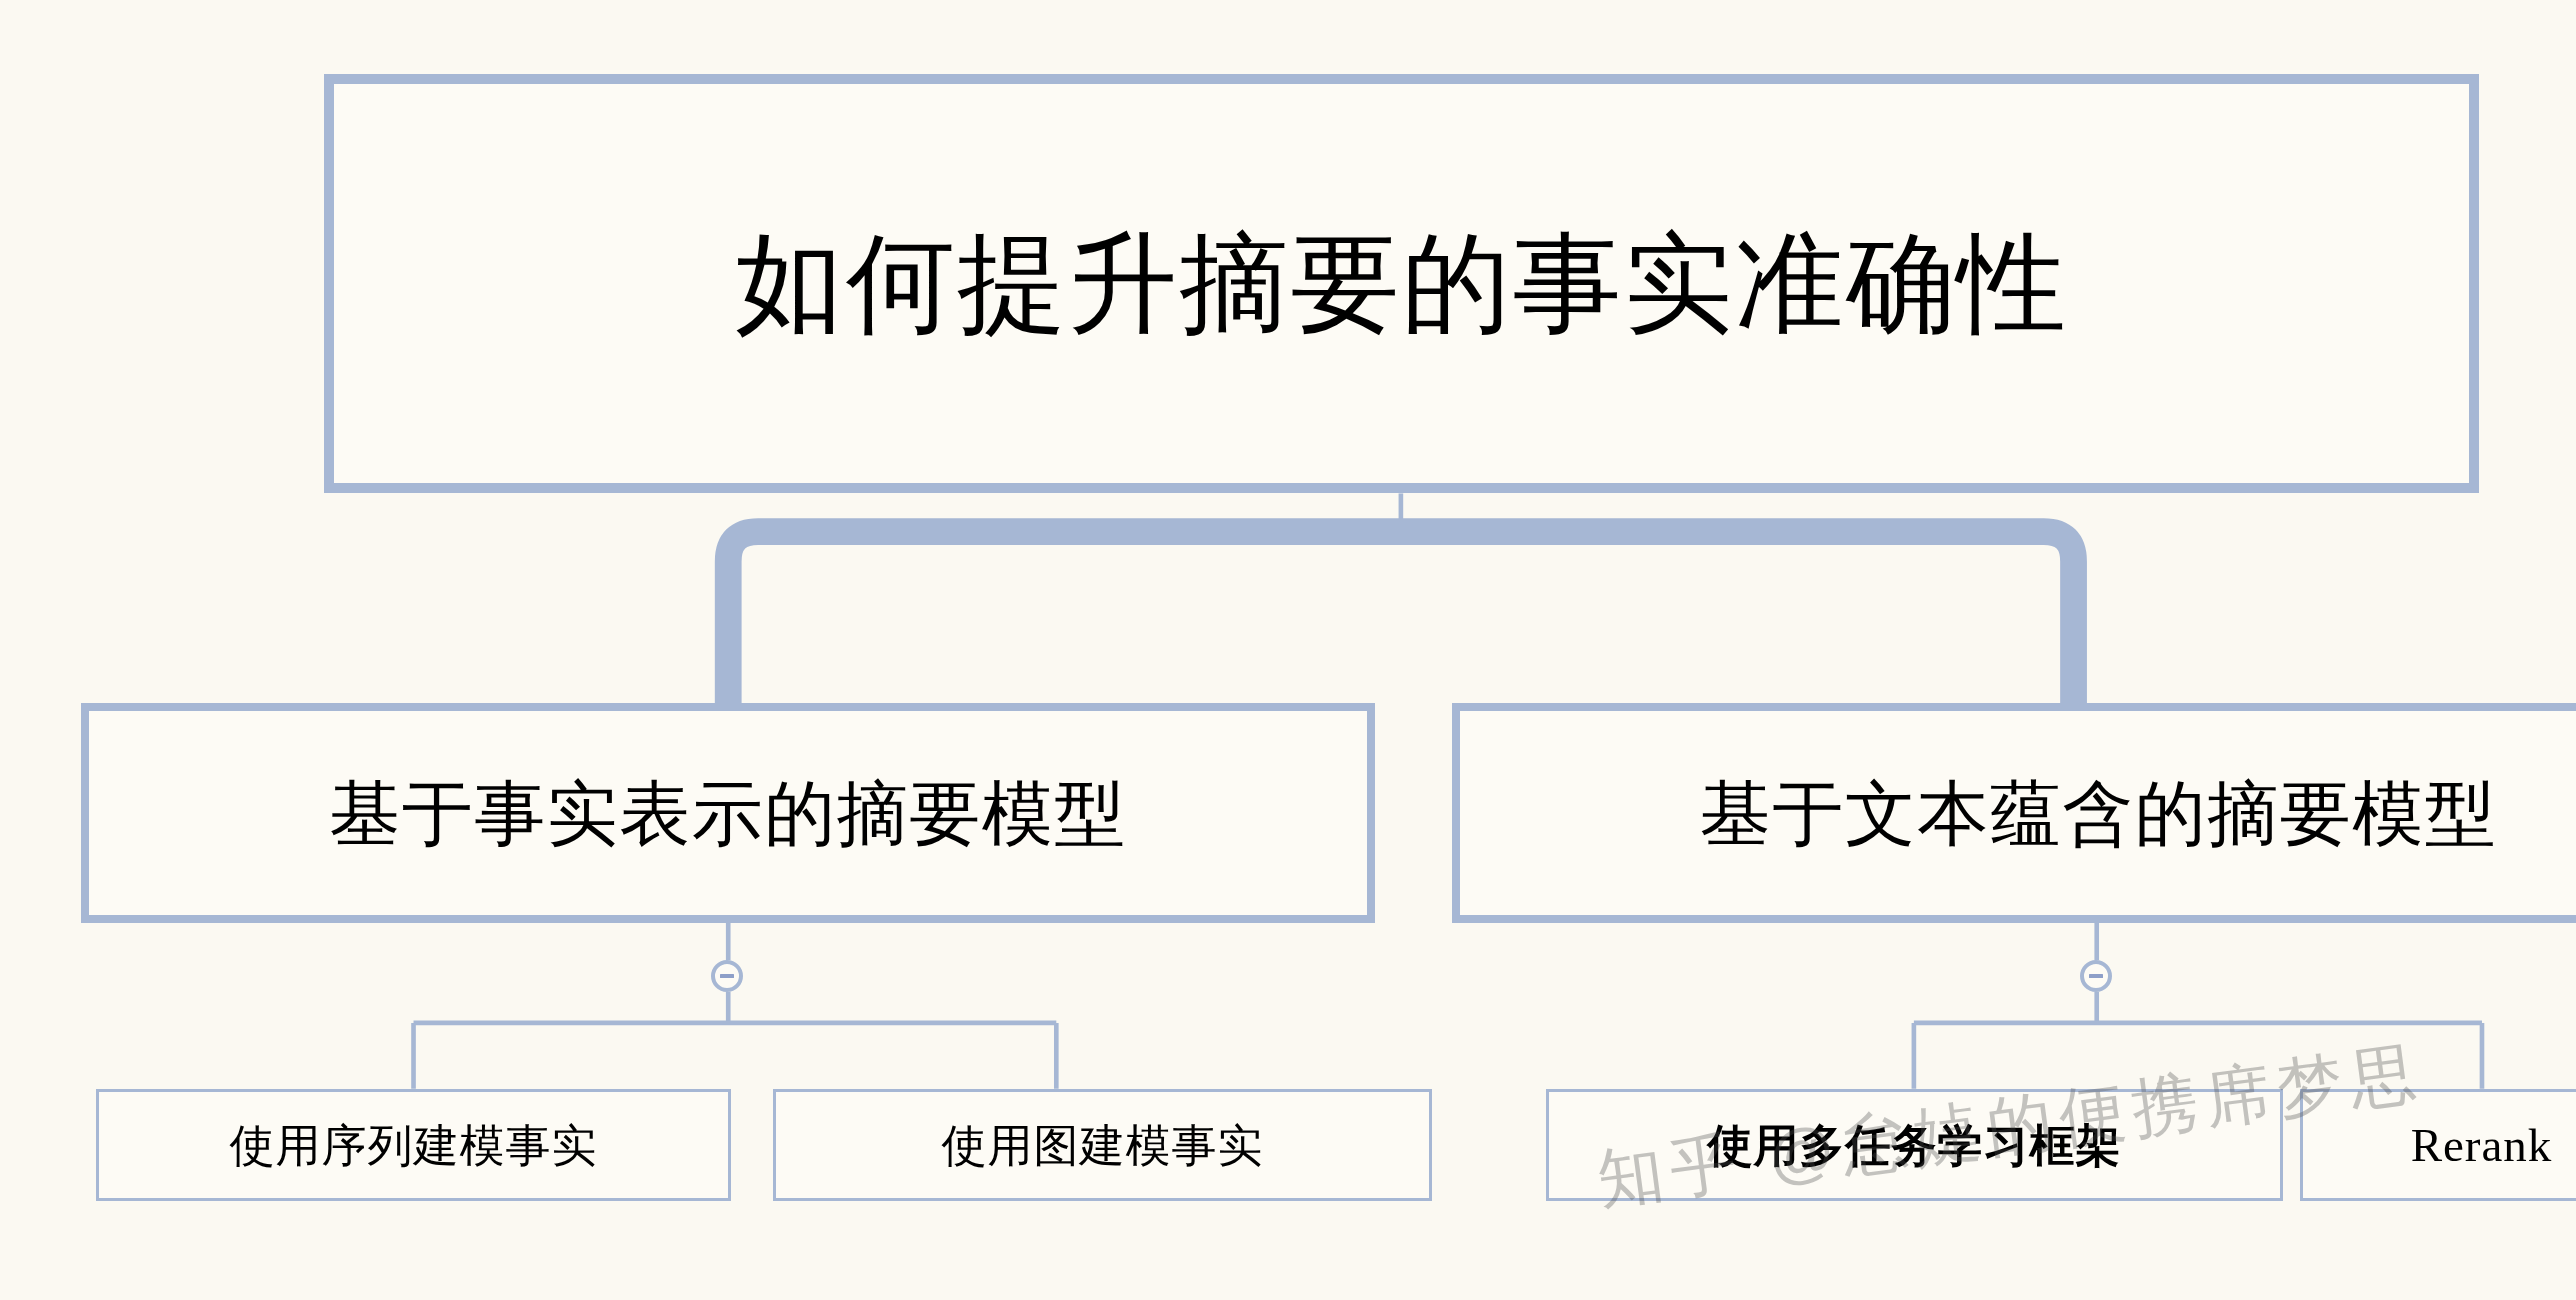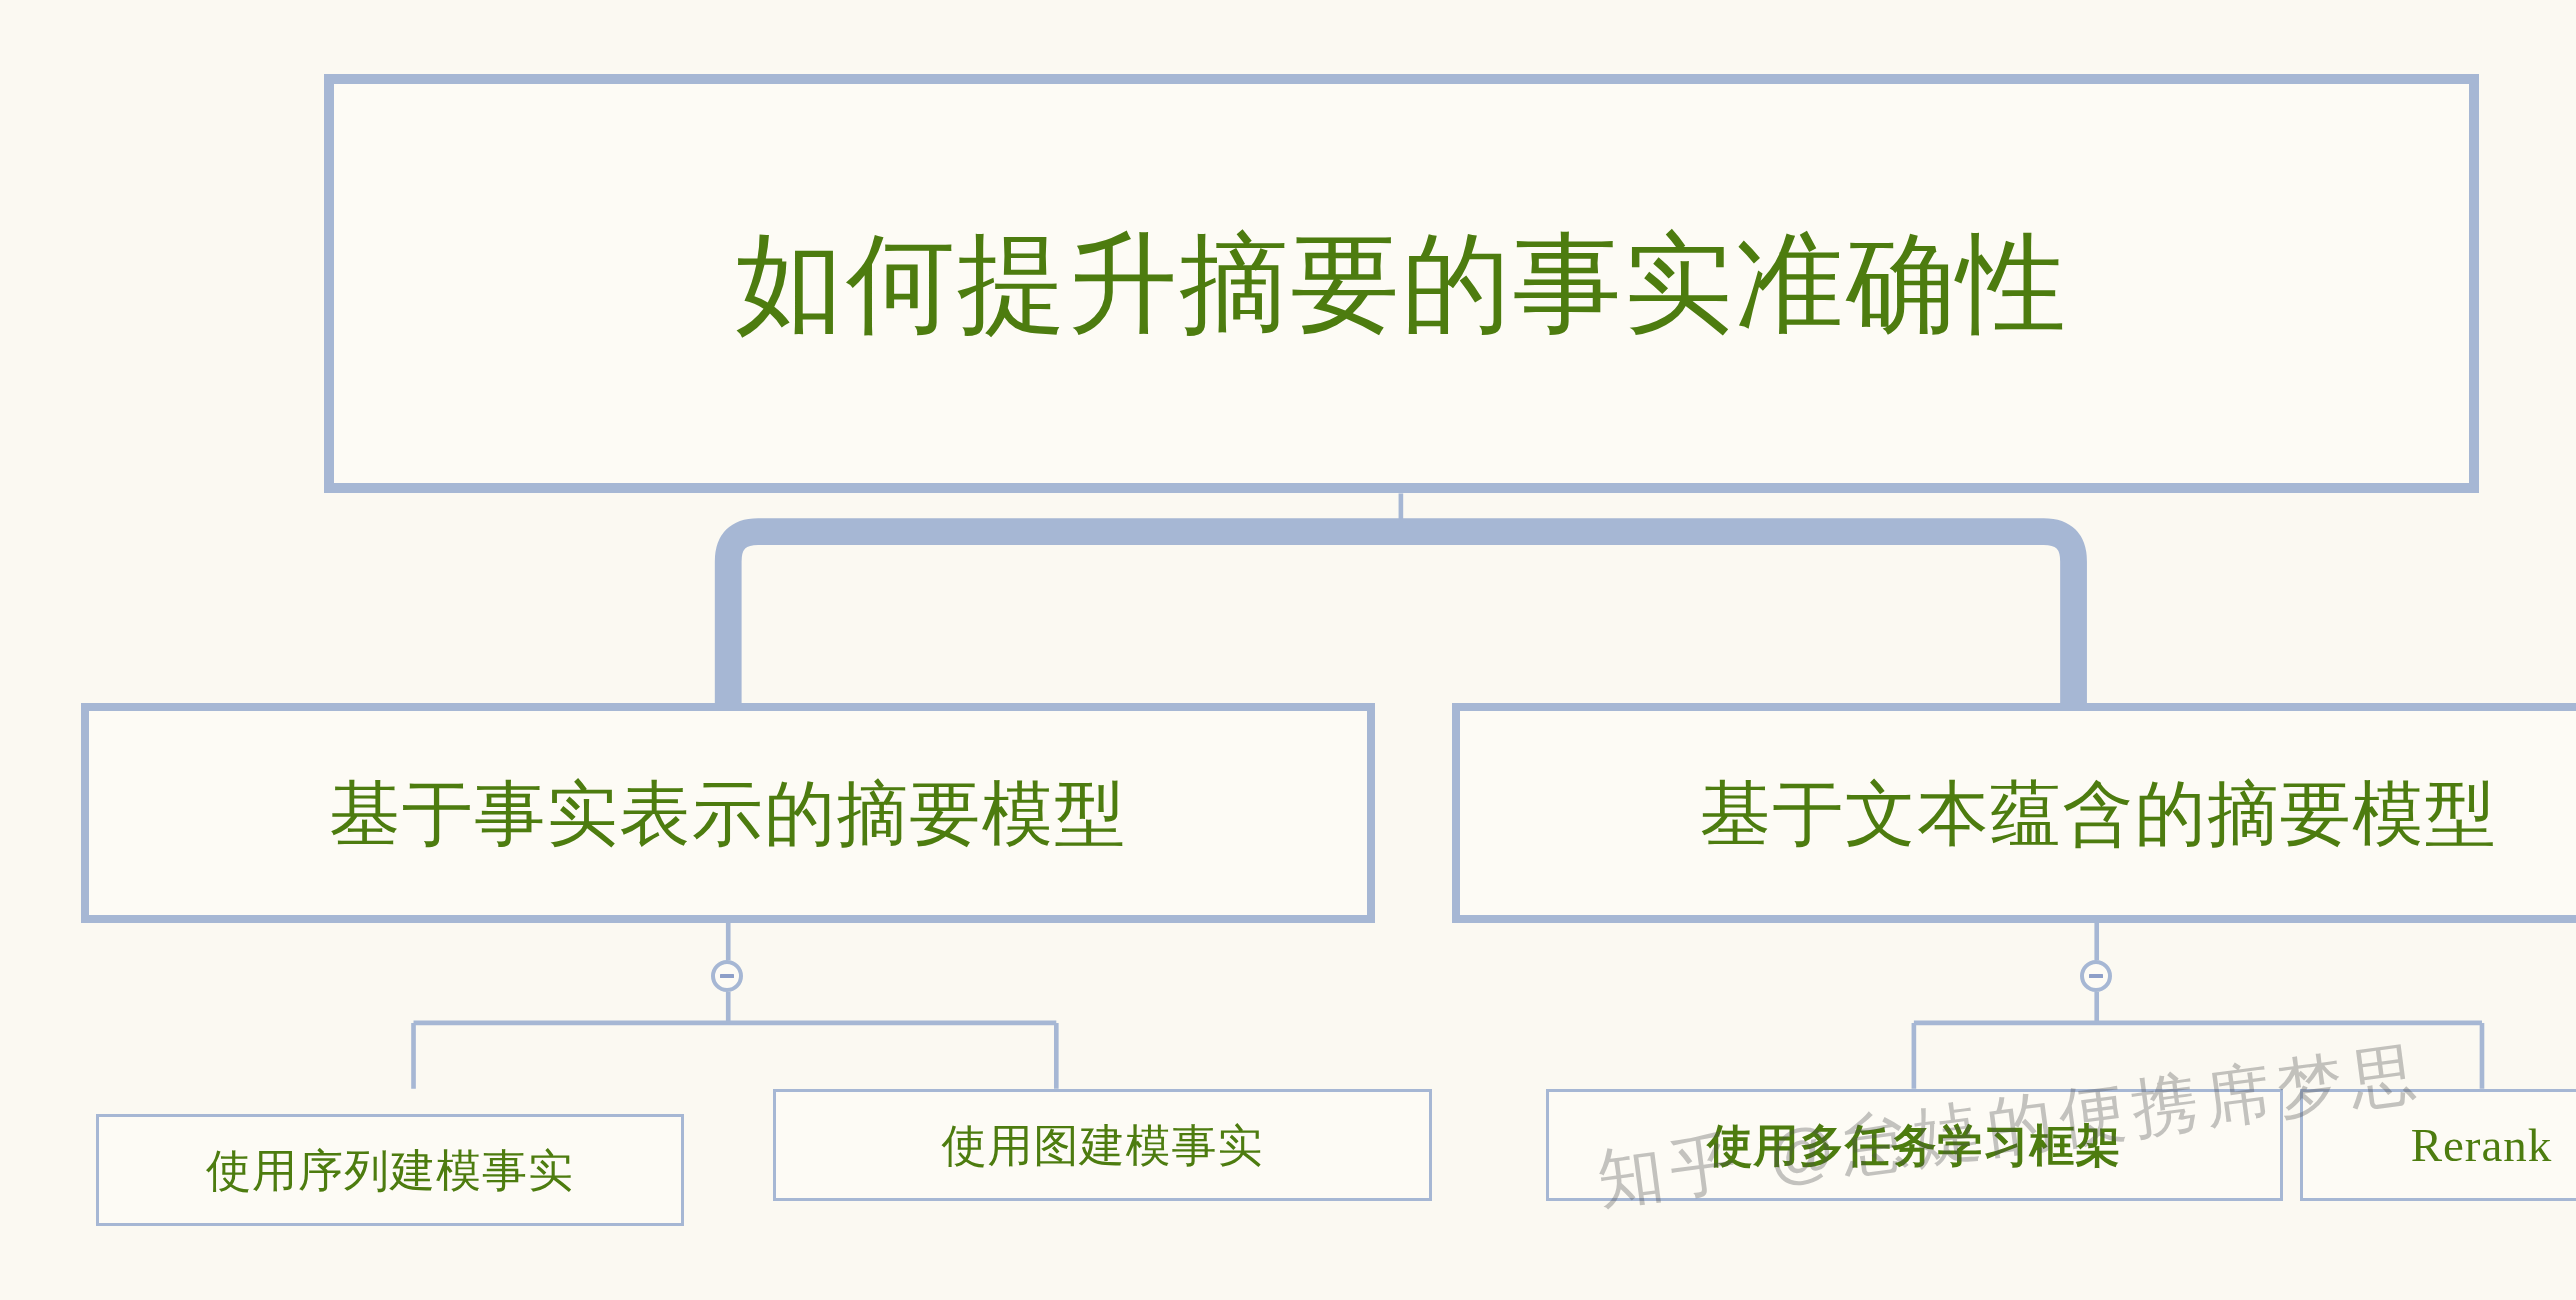--- a/index.html
+++ b/index.html
@@ -27,21 +27,21 @@
 
   
   .node {
     position: absolute;
     box-sizing: border-box;
     background: #fdfbf5;
     display: flex;
     align-items: center;
     justify-content: center;
     text-align: center;
-    color: #4d7c0f;
+    color: #000000;
     white-space: nowrap;
     z-index: 3;
   }
 
   
   .node.root {
     left: 324px;
     top: 74px;
     width: 2155px;
     height: 419px;
@@ -65,21 +65,21 @@
 
   
   .node.leaf {
     top: 1089px;
     height: 112px;
     border: 3.6px solid #a6b7d4;
     font-size: 45px;
     letter-spacing: 1px;
     line-height: 1;
   }
-  .node.leaf.leaf-a { left: 96px;  width: 588px; margin-top: 25px; }
+  .node.leaf.leaf-a { left: 96px;  width: 635px; }
   .node.leaf.leaf-b { left: 773px; width: 659px; }
   .node.leaf.leaf-c { left: 1546px; width: 737px; font-weight: bold; }
   .node.leaf.leaf-d { left: 2300px; width: 363px;  font-family: "Liberation Serif", "DejaVu Serif", serif; font-size: 47px; }
 
   
   .collapse-toggle {
     position: absolute;
     width: 32px;
     height: 32px;
     border-radius: 50%;

